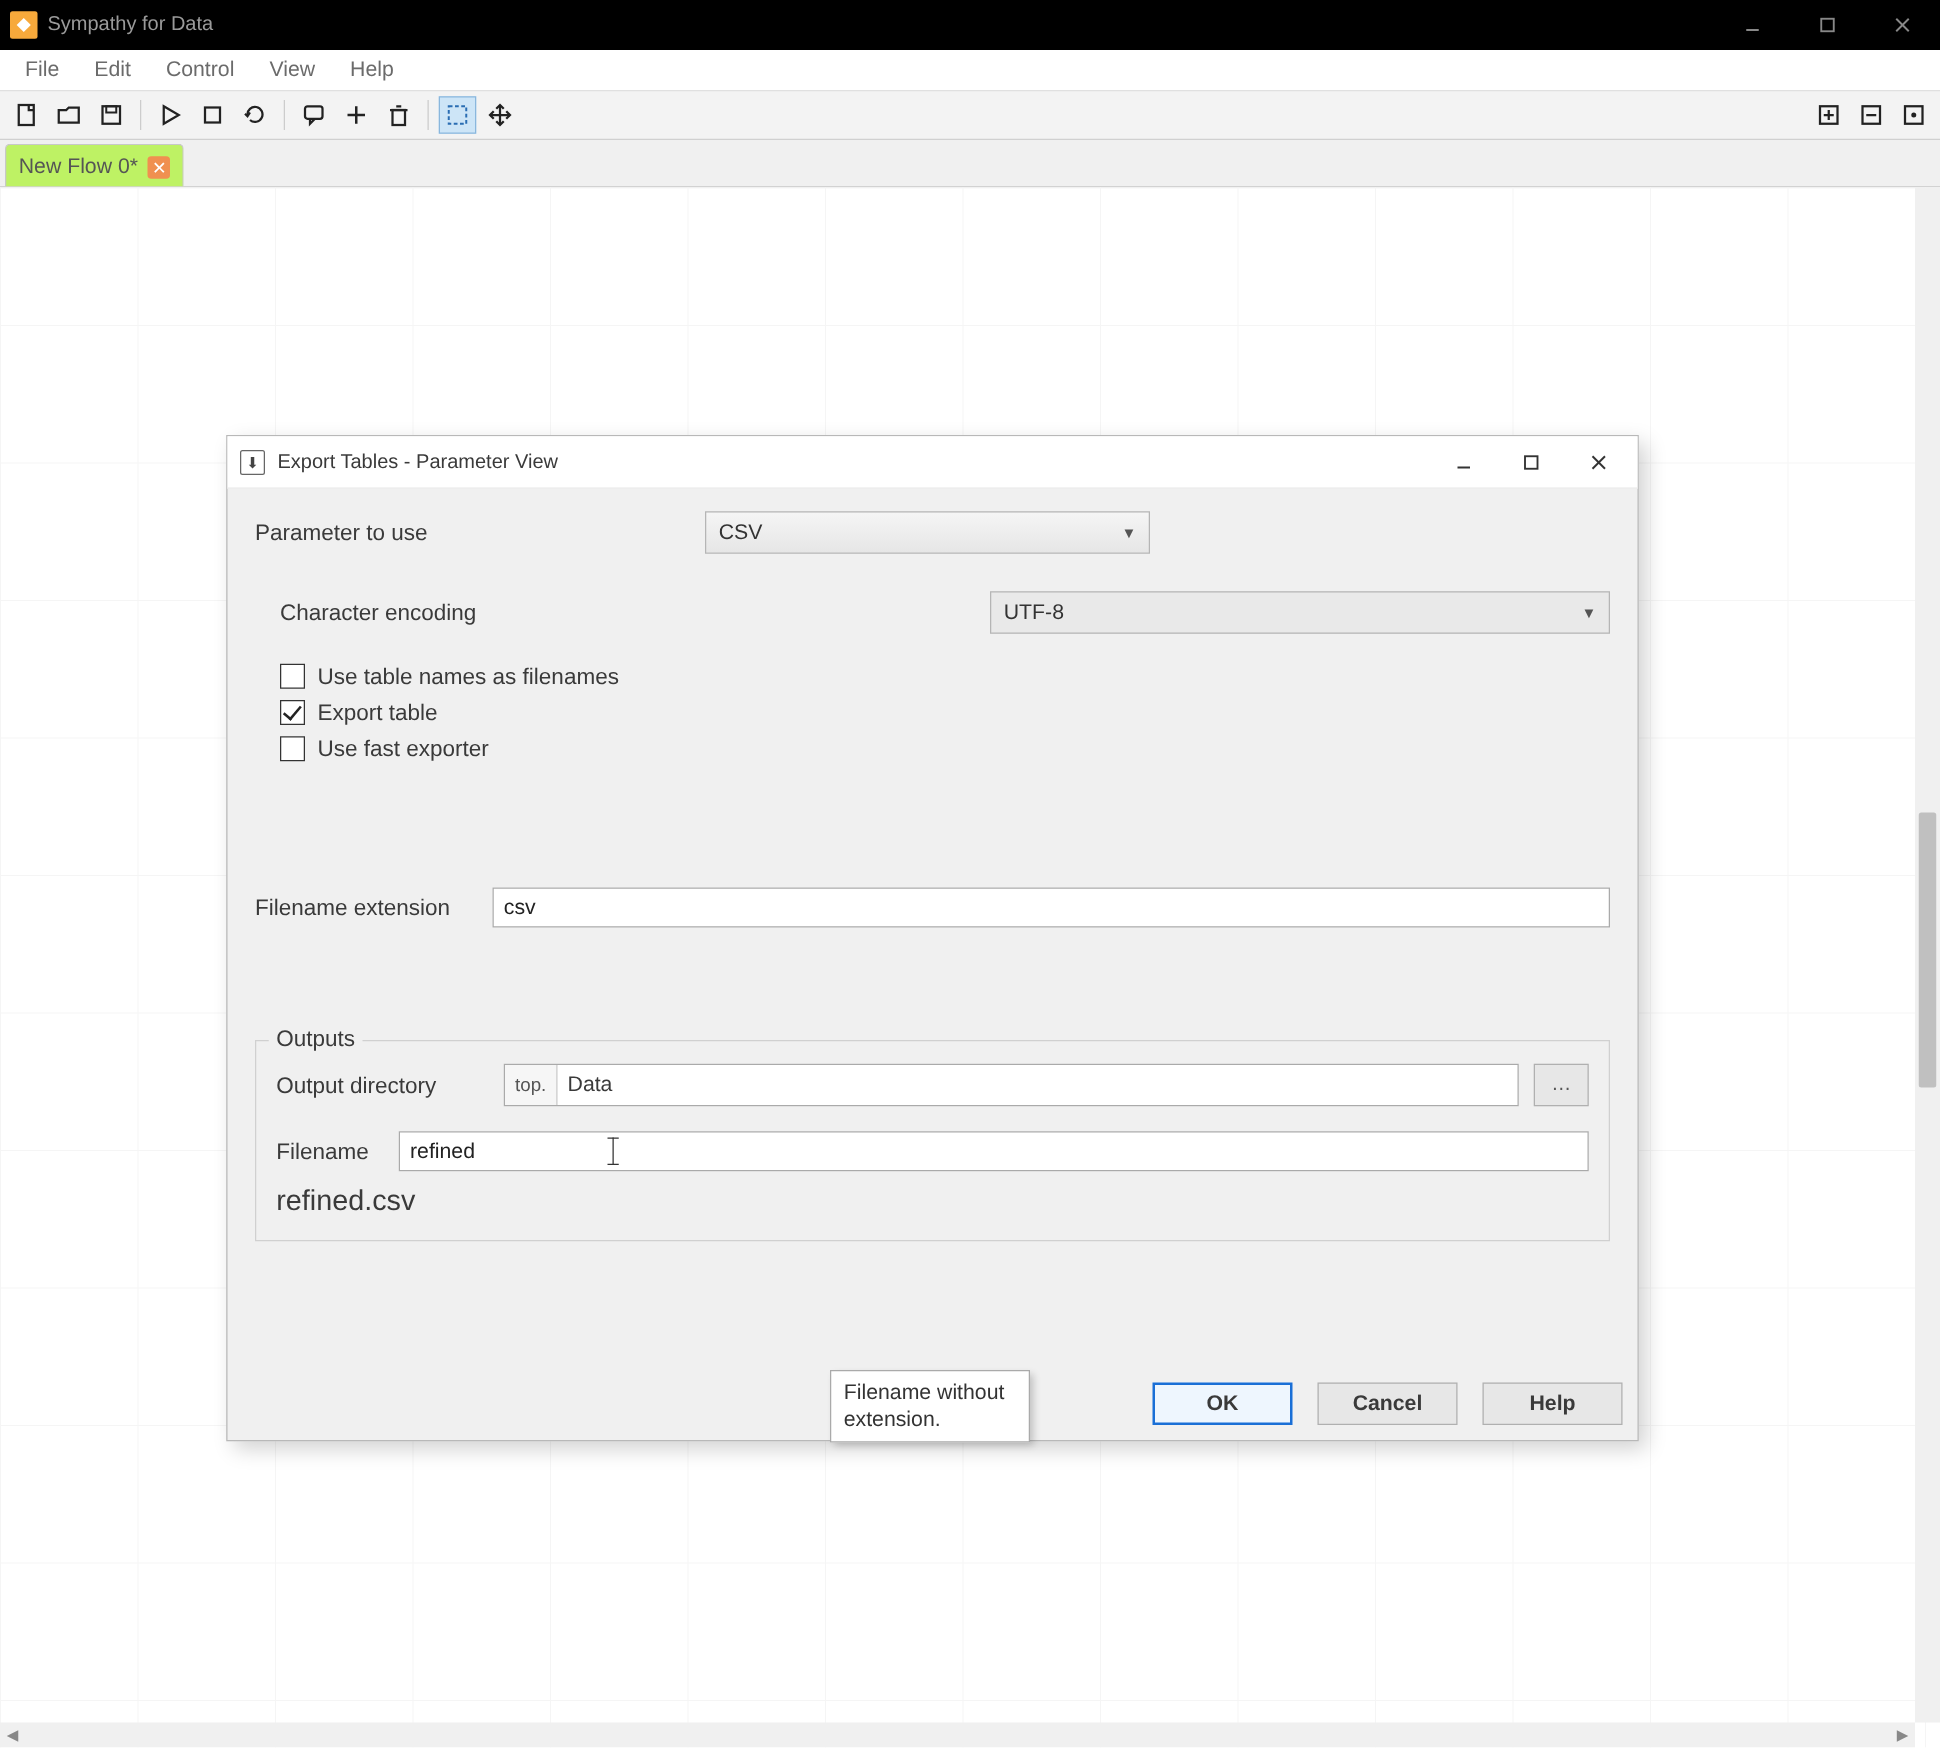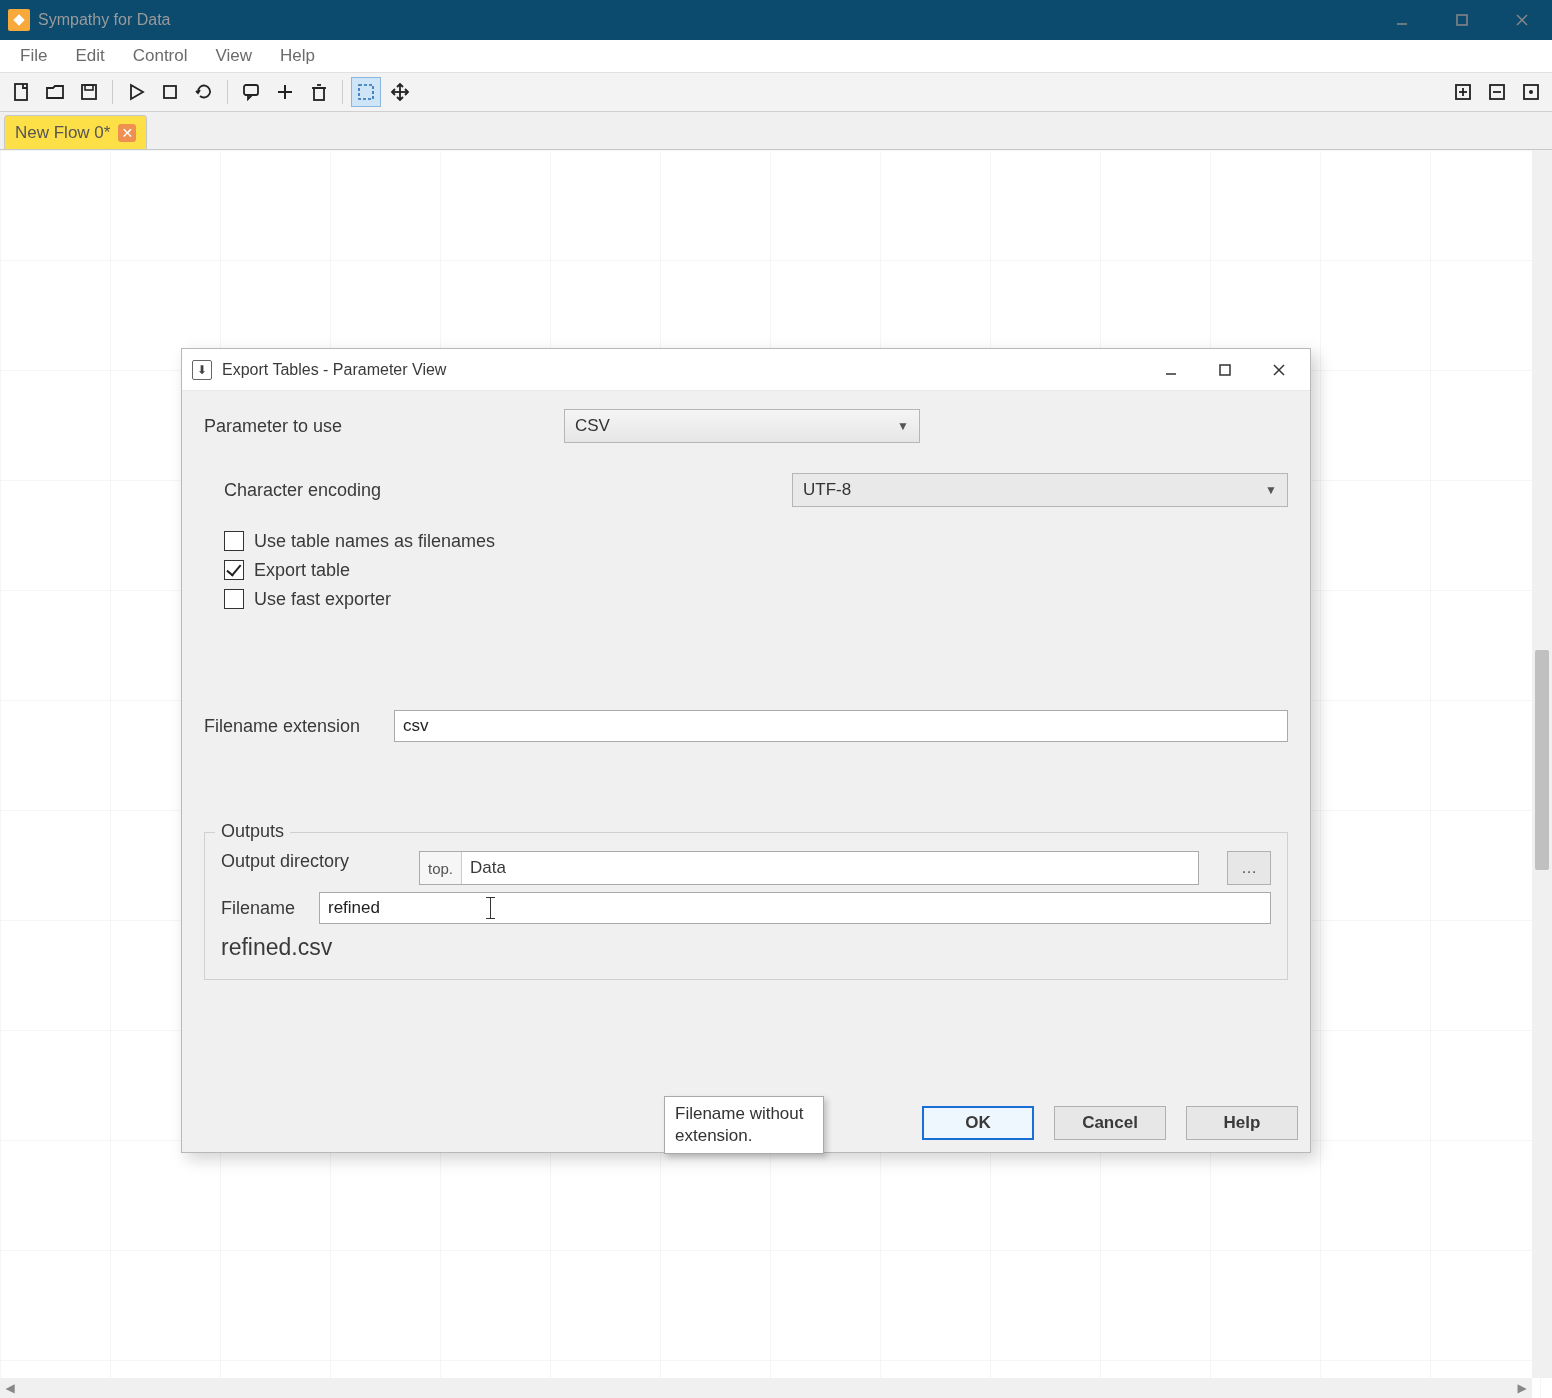--- a/index.html
+++ b/index.html
@@ -9,21 +9,21 @@
     font-family: "Segoe UI", Tahoma, sans-serif;
     font-size: 16px;
     color: #3a3a3a;
     background: #fff;
     overflow: hidden;
   }
 
   
   .titlebar {
     height: 40px;
-    background: #0c4a6e;
+    background: #000000;
     display: flex;
     align-items: center;
     justify-content: space-between;
     padding: 0 0 0 8px;
     color: #9a9a9a;
   }
   .titlebar .left { display:flex; align-items:center; gap:8px; }
   .titlebar .app-icon {
     width:22px; height:22px; background:#f7a93b; border-radius:2px;
     display:flex; align-items:center; justify-content:center;
@@ -67,28 +67,28 @@
 
   
   .tabstrip {
     height:38px;
     background:#f0f0f0;
     border-bottom:1px solid #c8c8c8;
     display:flex; align-items:flex-end;
     padding-left:4px;
   }
   .tab {
-    background:#fde047;
+    background:#bef264;
     border:1px solid #c8c8c8;
     border-bottom:none;
     border-top-left-radius:4px; border-top-right-radius:4px;
     padding:6px 10px;
     font-size:17px;
     color:#555;
-    display:flex; align-items:center; gap:8px;
+    display:flex; align-items:flex-end; gap:8px;
     height:34px;
   }
   .tab .close-mark {
     width:18px; height:18px; background:#f09050; color:#fff;
     display:flex;align-items:center;justify-content:center;
     border-radius:3px; font-size:14px; line-height:1;
   }
 
   
   .canvas {
@@ -171,21 +171,21 @@
 
   .outputs-group {
     border:1px solid #d0d0d0; padding: 18px 16px 18px 16px;
     margin-top:90px; position:relative;
   }
   .outputs-group .legend {
     position:absolute; top:-12px; left:10px; background:#f0f0f0; padding:0 6px;
     font-size:18px;
   }
 
-  .dir-row { display:flex; align-items:flex-start; gap:28px; margin-bottom:7px;}
+  .dir-row { display:flex; align-items:center; gap:12px; margin-bottom:20px;}
   .dir-label { width:170px; font-size:18px;}
   .dir-field {
     flex:1; height:34px; border:1px solid #aaa; background:#fff;
     display:flex; align-items:center;
   }
   .dir-field .prefix {
     height:100%; padding:0 8px; border-right:1px solid #ccc;
     background:#f6f6f6; display:flex;align-items:center; font-size:15px; color:#555;
   }
   .dir-field .inp { padding:0 8px; font-size:17px; }

